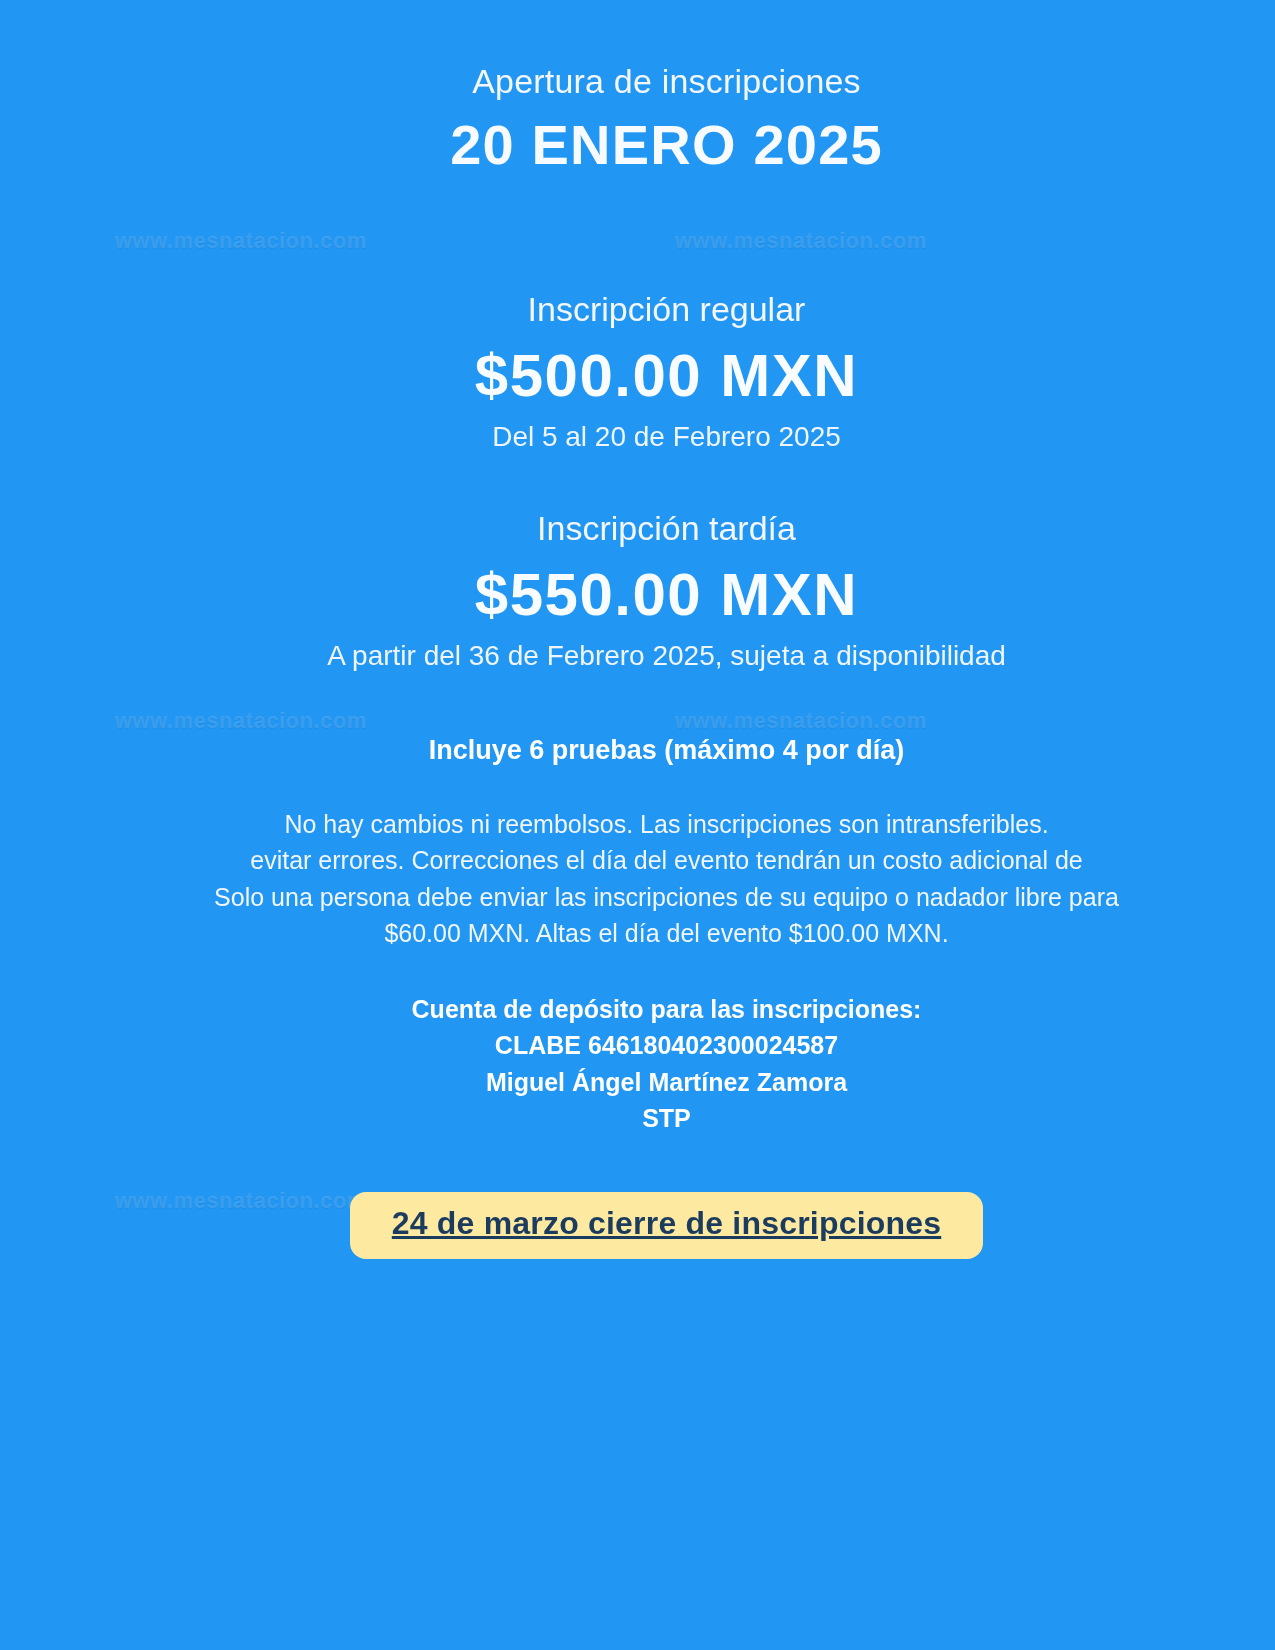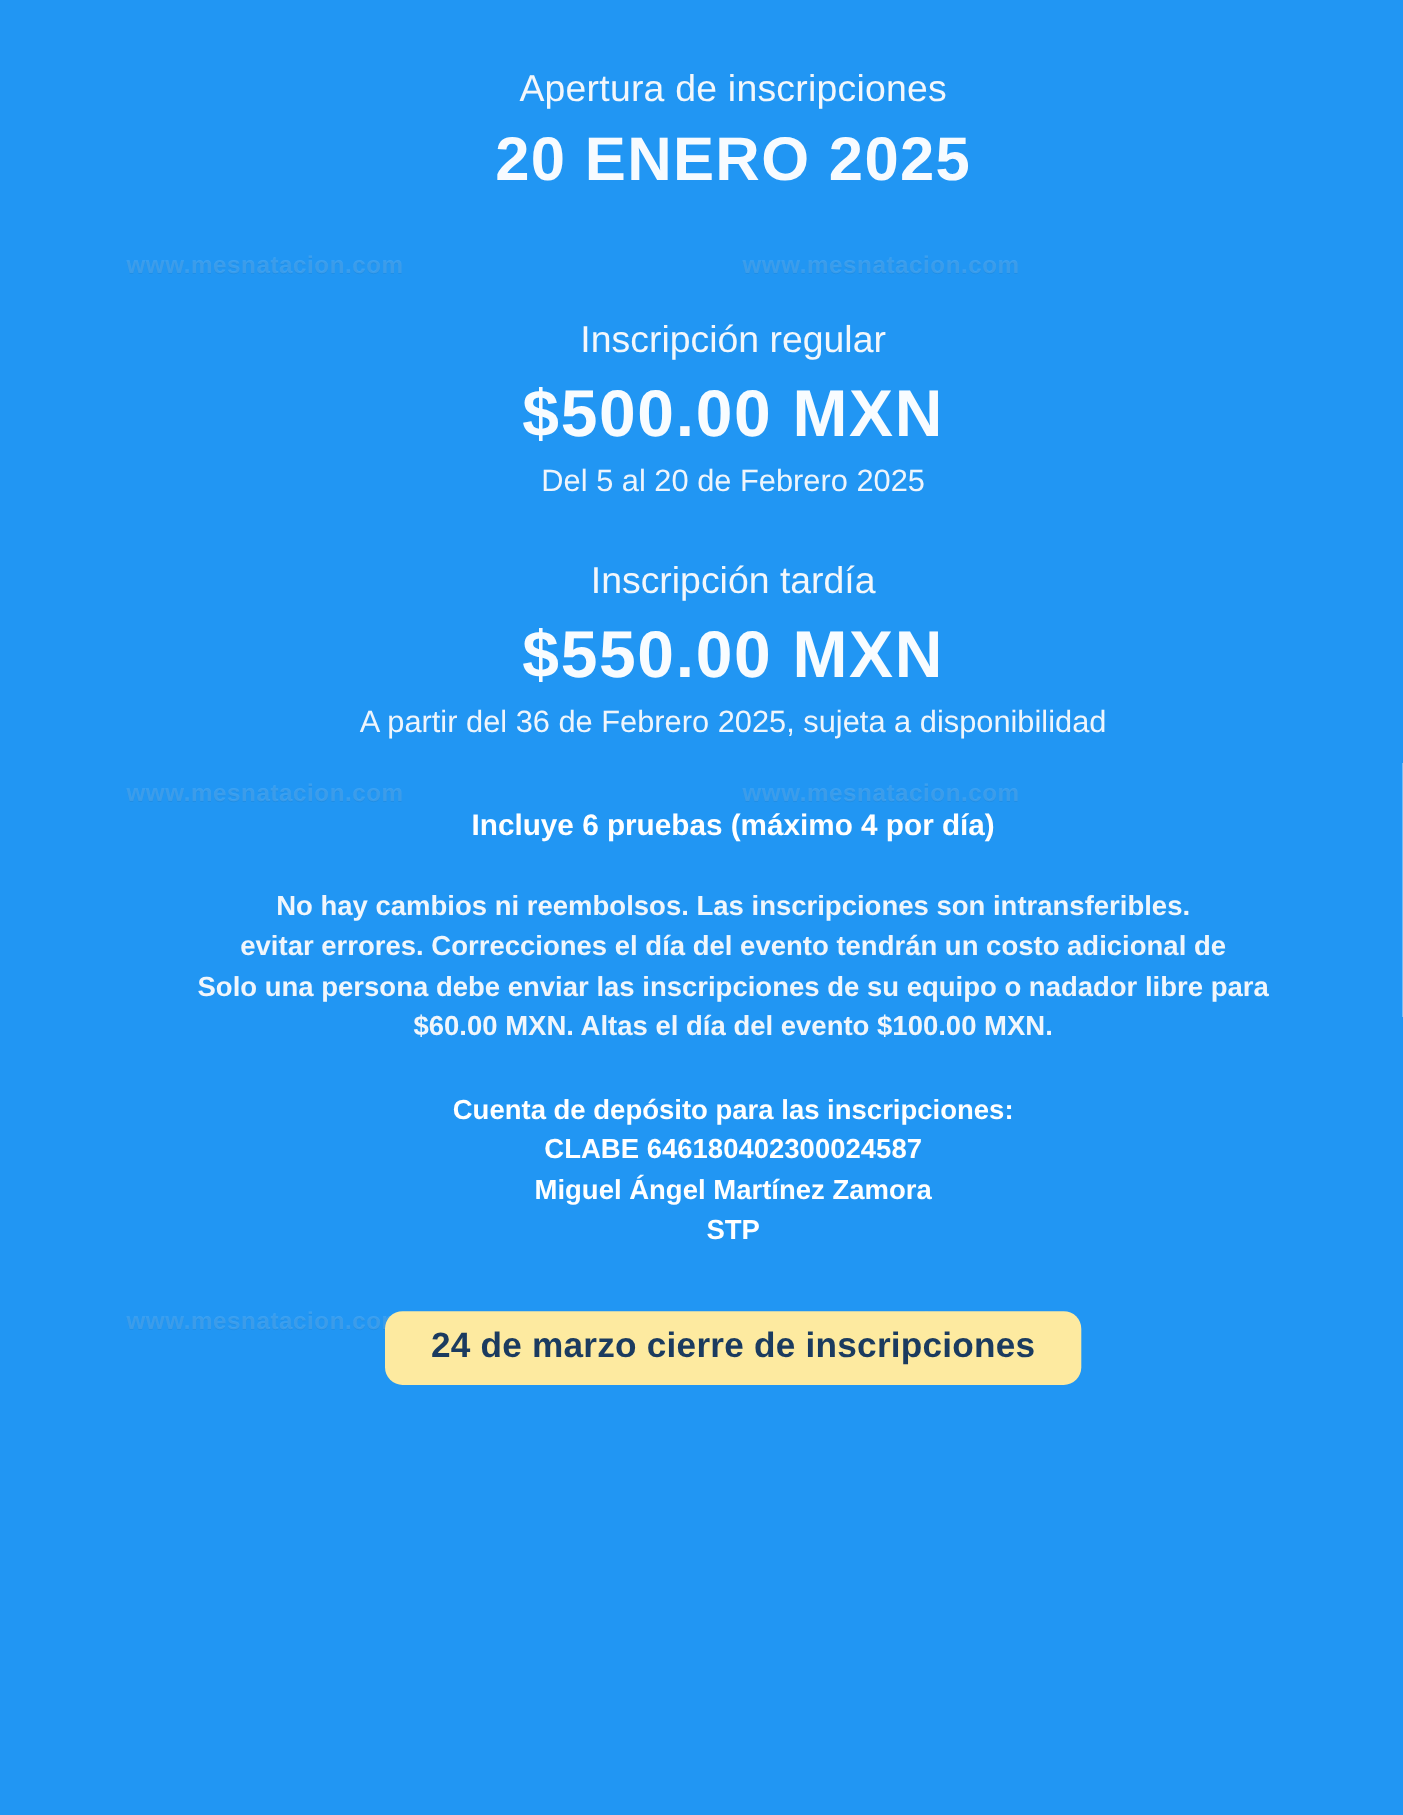--- a/index.html
+++ b/index.html
@@ -86,21 +86,21 @@
   }
   .policy {
     color: #f0f6fc;
     font-size: 25px;
     font-weight: 400;
     line-height: 1.45;
     margin-top: 40px;
     text-align: center;
     max-width: 1160px;
   }
-  .policy div { white-space: nowrap; font-weight: bold; }
+  .policy div { white-space: nowrap; }
   .bank {
     color: #ffffff;
     font-size: 25px;
     font-weight: 700;
     line-height: 1.45;
     margin-top: 40px;
     text-align: center;
   }
   .cta-wrap {
     margin-top: 56px;
@@ -112,20 +112,21 @@
     background: #fdeaa0;
     color: #1b3b5f;
     font-size: 32px;
     font-weight: 700;
     border-radius: 16px;
     padding: 14px 42px 18px 42px;
     border: none;
     letter-spacing: 0.2px;
     line-height: 1.1;
     font-family: "Liberation Sans", sans-serif;
+    text-decoration: underline;
   }
   
   .wm-layer {
     position: absolute;
     inset: 0;
     z-index: 2;
     pointer-events: none;
   }
   .wm {
     position: absolute;

